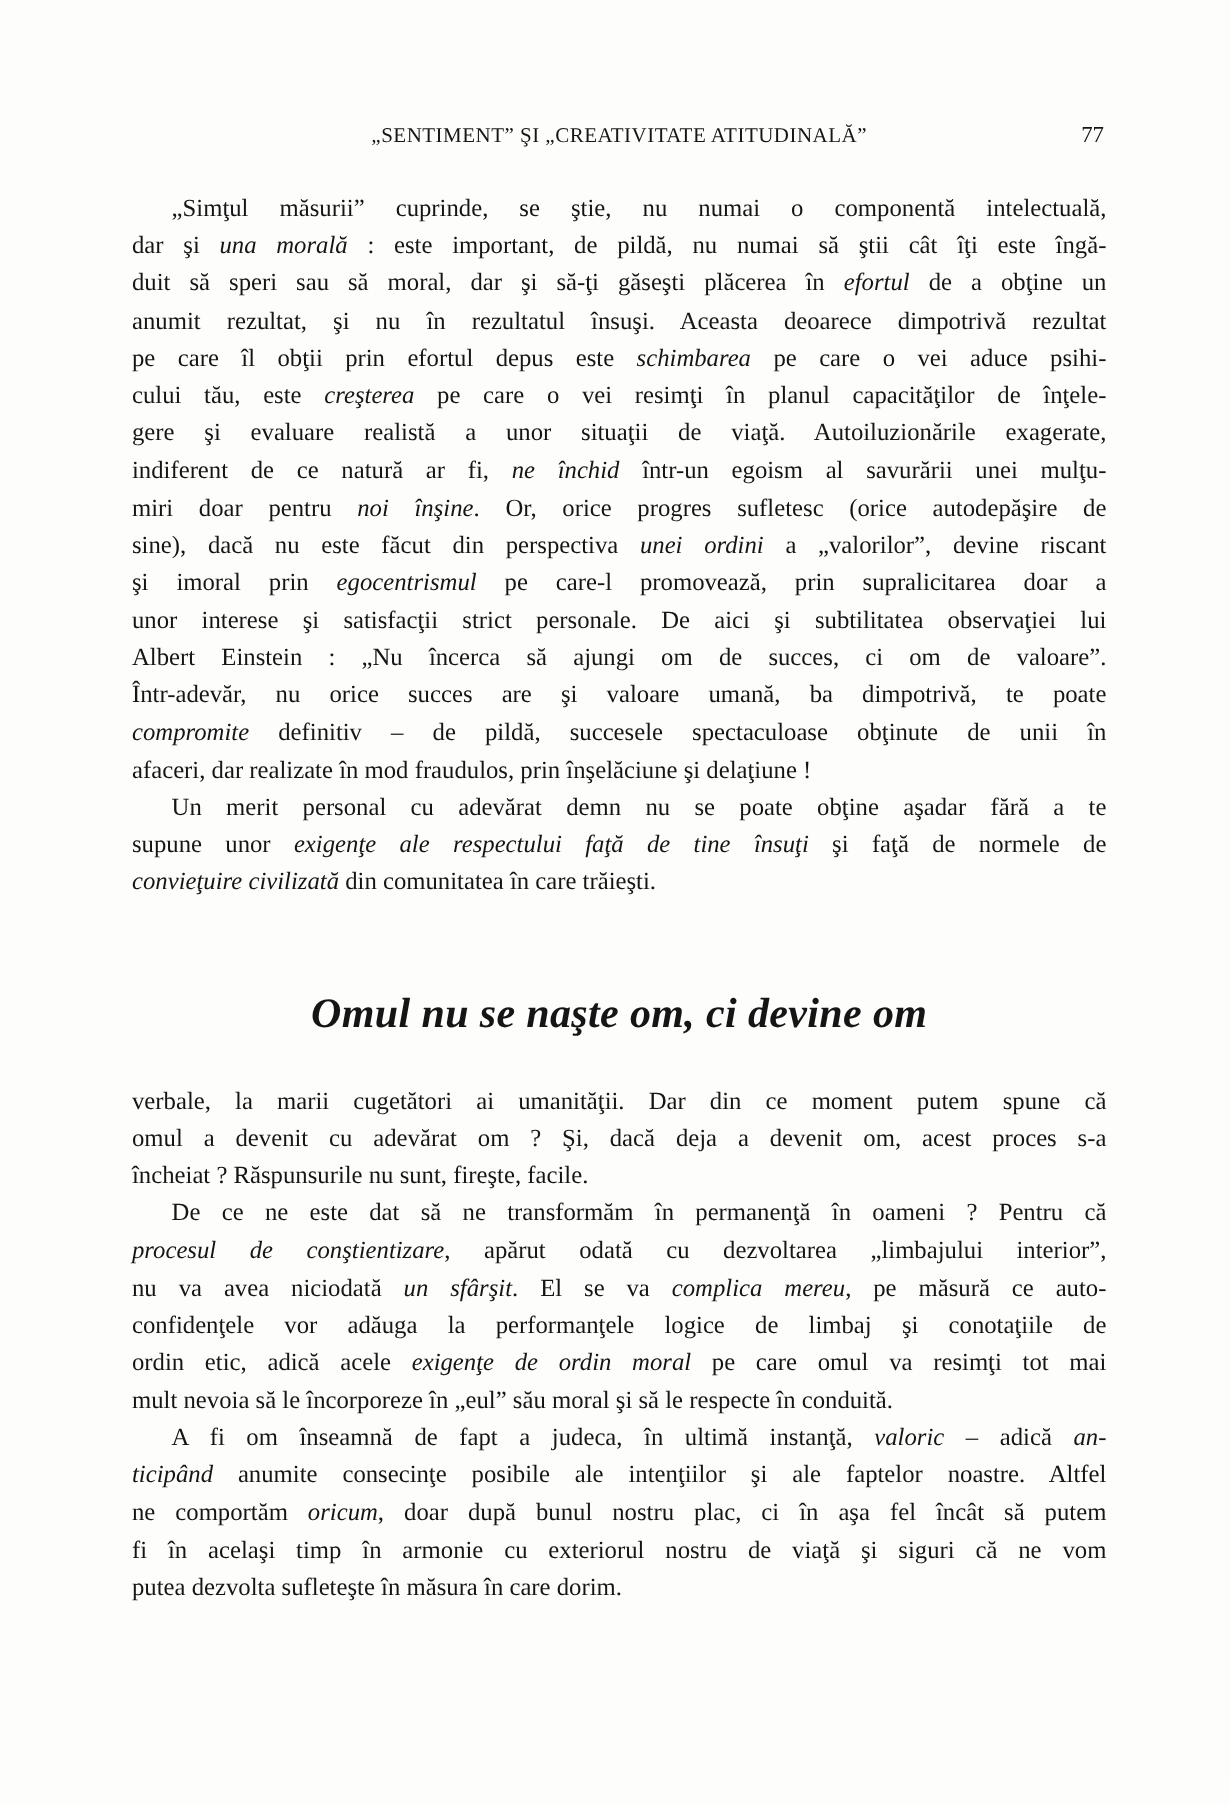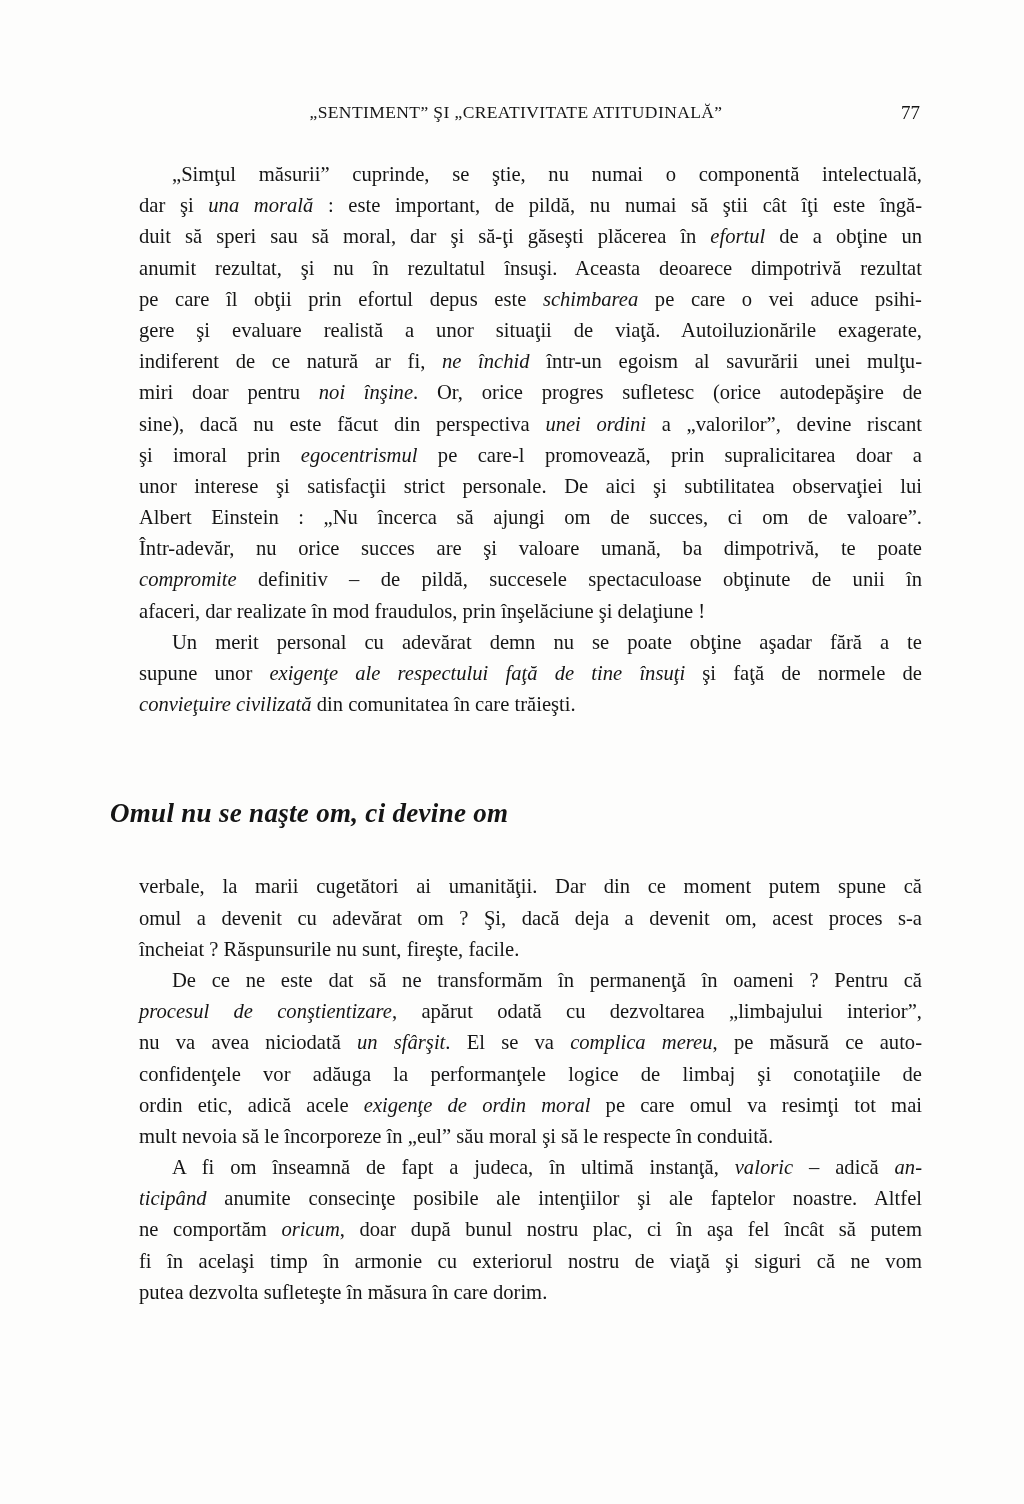--- a/index.html
+++ b/index.html
@@ -43,56 +43,56 @@
     left: 110px;
     width: 812px;
     font-size: 20.6px;
   }
   .line {
     height: 31.2px;
     line-height: 31.2px;
     text-align: justify;
     text-align-last: justify;
     white-space: normal;
-    margin-left: 29px;
   }
   .line.last {
     text-align: left;
     text-align-last: left;
   }
   .line.indent {
     padding-left: 33px;
   }
   .line i { font-style: italic; }
   .section-heading {
     margin: 72px 0 37px 0;
     line-height: 42px;
-    font-size: 27px;
+    font-size: 35px;
     font-style: italic;
-    text-align: left;
+    text-align: center;
     letter-spacing: 0.3px;
   }
 </style>
 </head>
 <body>
 
 <div class="page">
 
   <div class="running-head">
     <div class="title">„SENTIMENT” ŞI „CREATIVITATE ATITUDINALĂ”</div>
     <div class="folio">77</div>
   </div>
 
   <div class="text-block">
 
   <div class="line indent"><span>„Simţul măsurii” cuprinde, se ştie, nu numai o componentă intelectuală,</span></div>
       <div class="line"><span>dar şi </span><i>una morală</i><span> : este important, de pildă, nu numai să ştii cât îţi este îngă-</span></div>
       <div class="line"><span>duit să speri sau să moral, dar şi să-ţi găseşti plăcerea în </span><i>efortul</i><span> de a obţine un</span></div>
       <div class="line"><span>anumit rezultat, şi nu în rezultatul însuşi. Aceasta deoarece dimpotrivă rezultat</span></div>
       <div class="line"><span>pe care îl obţii prin efortul depus este </span><i>schimbarea</i><span> pe care o vei aduce psihi-</span></div>
+      <div class="line"><span>cului tău, este </span><i>creşterea</i><span> pe care o vei resimţi în planul capacităţilor de înţele-</span></div>
       <div class="line"><span>gere şi evaluare realistă a unor situaţii de viaţă. Autoiluzionările exagerate,</span></div>
       <div class="line"><span>indiferent de ce natură ar fi, </span><i>ne închid</i><span> într-un egoism al savurării unei mulţu-</span></div>
       <div class="line"><span>miri doar pentru </span><i>noi înşine</i><span>. Or, orice progres sufletesc (orice autodepăşire de</span></div>
       <div class="line"><span>sine), dacă nu este făcut din perspectiva </span><i>unei ordini</i><span> a „valorilor”, devine riscant</span></div>
       <div class="line"><span>şi imoral prin </span><i>egocentrismul</i><span> pe care-l promovează, prin supralicitarea doar a</span></div>
       <div class="line"><span>unor interese şi satisfacţii strict personale. De aici şi subtilitatea observaţiei lui</span></div>
       <div class="line"><span>Albert Einstein : „Nu încerca să ajungi om de succes, ci om de valoare”.</span></div>
       <div class="line"><span>Într-adevăr, nu orice succes are şi valoare umană, ba dimpotrivă, te poate</span></div>
       <div class="line"><i>compromite</i><span> definitiv – de pildă, succesele spectaculoase obţinute de unii în</span></div>
       <div class="line last"><span>afaceri, dar realizate în mod fraudulos, prin înşelăciune şi delaţiune !</span></div>

